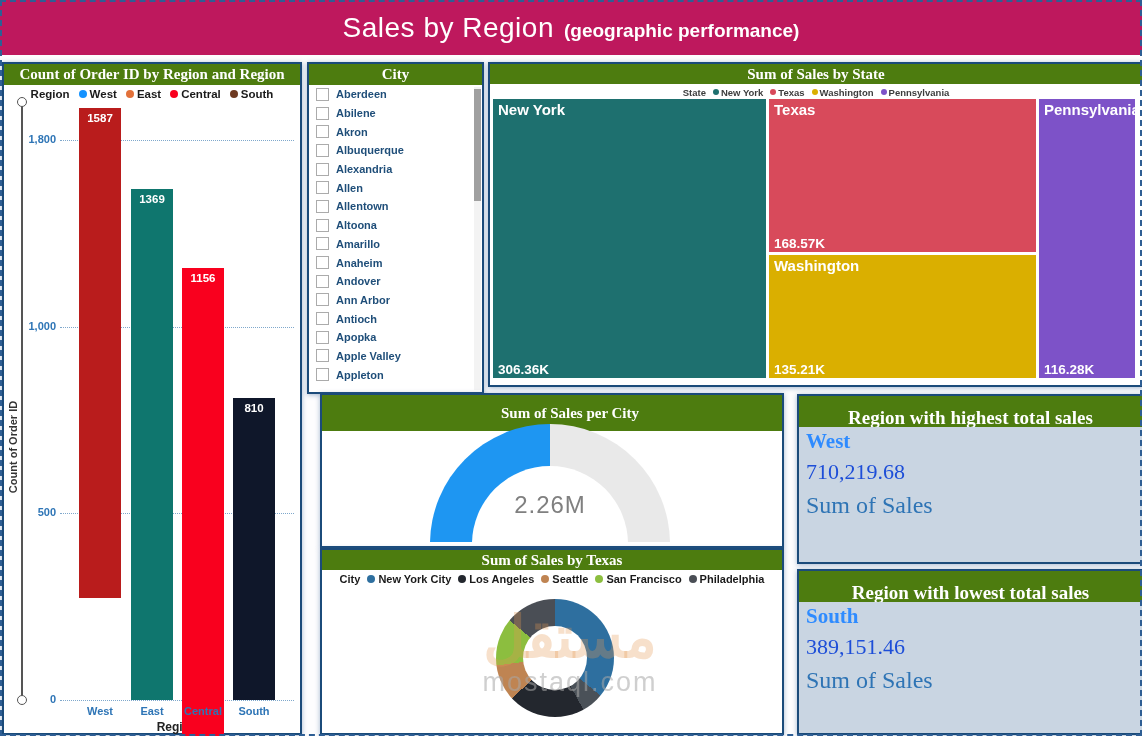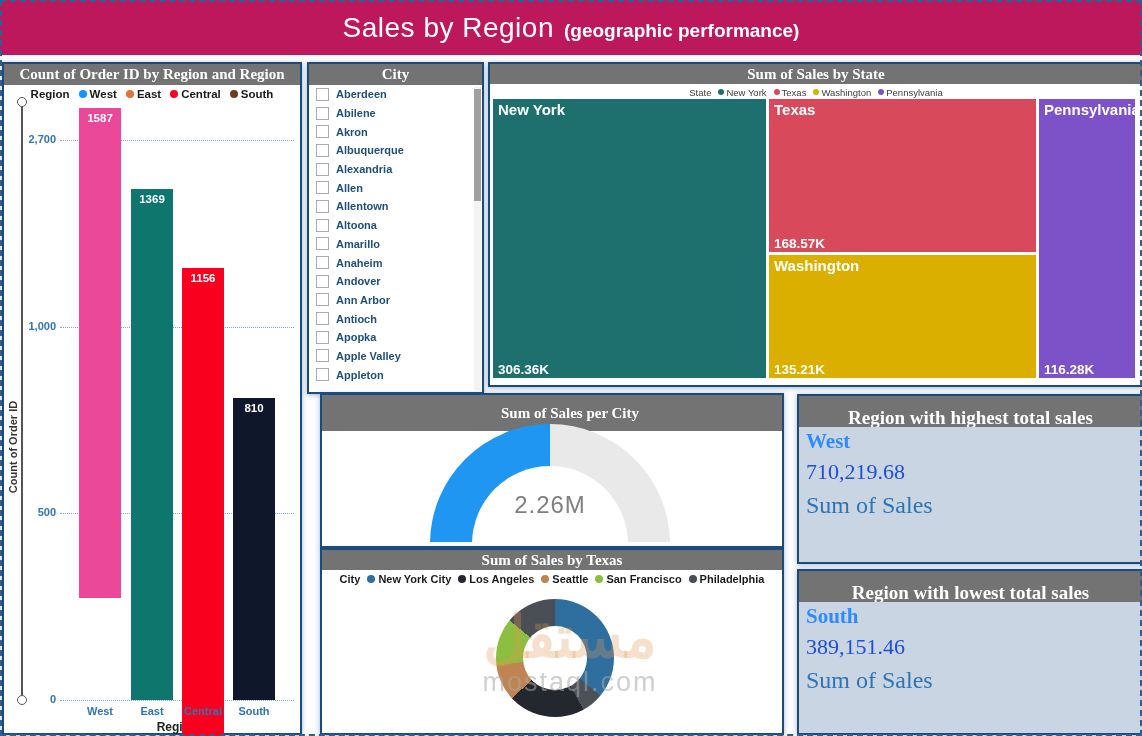--- a/index.html
+++ b/index.html
@@ -4,21 +4,21 @@
 <style>
   html,body{margin:0;padding:0;}
   body{width:1142px;height:736px;position:relative;background:#FDFDFE;overflow:hidden;
        font-family:"Liberation Sans",sans-serif;}
   .frame{position:absolute;inset:0;border:2px dashed #2E5E94;pointer-events:none;z-index:60;}
   .topbar{position:absolute;left:0;top:0;width:1142px;height:55px;background:#be185d;color:#fff;
           display:flex;align-items:baseline;justify-content:center;gap:10px;z-index:5;}
   .topbar .t1{font-size:28px;font-weight:400;letter-spacing:.5px;line-height:55px;}
   .topbar .t2{font-size:19px;font-weight:700;line-height:55px;}
   .panel{position:absolute;background:#fff;border:2px solid #1B4B7A;box-shadow:0 1px 5px rgba(60,100,150,.45);}
-  .ptitle{height:21px;background:#737373;color:#fff;font-family:"Liberation Serif",serif;
+  .ptitle{height:21px;background:#4d7c0f;color:#fff;font-family:"Liberation Serif",serif;
           font-weight:700;font-size:15px;display:flex;align-items:center;justify-content:center;}
   .legend{display:flex;justify-content:center;align-items:center;gap:9px;font-size:11.5px;
           font-weight:700;color:#1A1A1A;height:18px;}
   .dot{width:8px;height:8px;border-radius:50%;display:inline-block;margin-right:3px;flex:none;}
   .litem{display:flex;align-items:center;}
   
   #bar-panel{left:2px;top:62px;width:296px;height:669px;}
   .gline{position:absolute;left:56px;width:234px;border-top:1px dotted #7FA8CC;height:0;}
   .ytick{position:absolute;left:20px;width:32px;text-align:right;color:#2E75B6;font-weight:700;font-size:11px;}
   .bar{position:absolute;width:42px;}
@@ -32,21 +32,21 @@
   
   #city-panel{left:307px;top:62px;width:173px;height:328px;}
   .srow{display:flex;align-items:center;gap:7px;padding-left:7px;height:18.7px;}
   .cb{width:11px;height:11px;border:1px solid #ABABAB;background:#fff;flex:none;}
   .clab{font-size:11px;font-weight:700;color:#1F4E79;}
   .sb-track{position:absolute;right:1px;top:23px;bottom:2px;width:7px;background:#F3F3F3;}
   .sb-thumb{position:absolute;right:0;top:2px;width:7px;height:112px;background:#A0A0A0;}
   
   #tree-panel{left:488px;top:62px;width:652px;height:321px;}
   #tree-panel .ptitle{height:20px;}
-  #tree-legend{height:16px;gap:7px;font-size:9.5px;color:#3D3D3D;font-weight:400;}
+  #tree-legend{height:16px;gap:7px;font-size:9.5px;color:#3D3D3D;font-weight:700;}
   #tree-legend .dot{width:6px;height:6px;margin-right:2px;}
   .tile{position:absolute;color:#fff;}
   .tname{position:absolute;top:2px;left:5px;font-size:15px;font-weight:700;white-space:nowrap;overflow:hidden;max-width:95%;}
   .tval{position:absolute;bottom:1px;left:5px;font-size:13.5px;font-weight:700;}
   
   #gauge-panel{left:320px;top:393px;width:460px;height:151px;}
   #gauge-panel .ptitle{height:36px;padding-left:36px;}
   #gauge-wrap{position:absolute;left:108px;top:29px;width:240px;height:118px;overflow:hidden;}
   #gauge-ring{width:240px;height:240px;border-radius:50%;}
   #gauge-hole{position:absolute;left:42px;top:42px;width:156px;height:156px;border-radius:50%;background:#fff;}
@@ -101,28 +101,28 @@
         <div>South</div>
       </div>
     </div>
   <div class="ylab">Count of Order ID</div>
   <div class="sliderline"></div>
   <div class="sliderdot" style="top:33px"></div>
   <div class="sliderdot" style="top:631px"></div>
   <div id="bar-plot"></div>
   <div class="xaxis-title">Region</div>
 <div class="gline" style="top: 76.005px;"></div>
-    <div class="ytick" style="top: 69.005px;">2,700</div>
+    <div class="ytick" style="top: 69.005px;">1,800</div>
     <div class="gline" style="top: 262.67px;"></div>
     <div class="ytick" style="top: 255.67px;">1,000</div>
     <div class="gline" style="top: 449.335px;"></div>
     <div class="ytick" style="top: 442.335px;">500</div>
     <div class="gline" style="top: 636px;"></div>
     <div class="ytick" style="top: 629px;">0</div>
-    <div class="bar" style="left: 75px; top: 43.5253px; height: 490px; background: #ec4899;">
+    <div class="bar" style="left: 75px; top: 43.5253px; height: 490px; background: #b91c1c;">
       <span>1587</span>
     </div>
     <div class="xlab" style="left: 66px;">West</div>
     <div class="bar" style="left: 127px; top: 124.911px; height: 511.089px; background: #0f766e;">
       <span>1369</span>
     </div>
     <div class="xlab" style="left: 118px;">East</div>
     <div class="bar" style="left: 178px; top: 204.431px; height: 560px; background: rgb(249, 0, 30);">
       <span>1156</span>
     </div>

